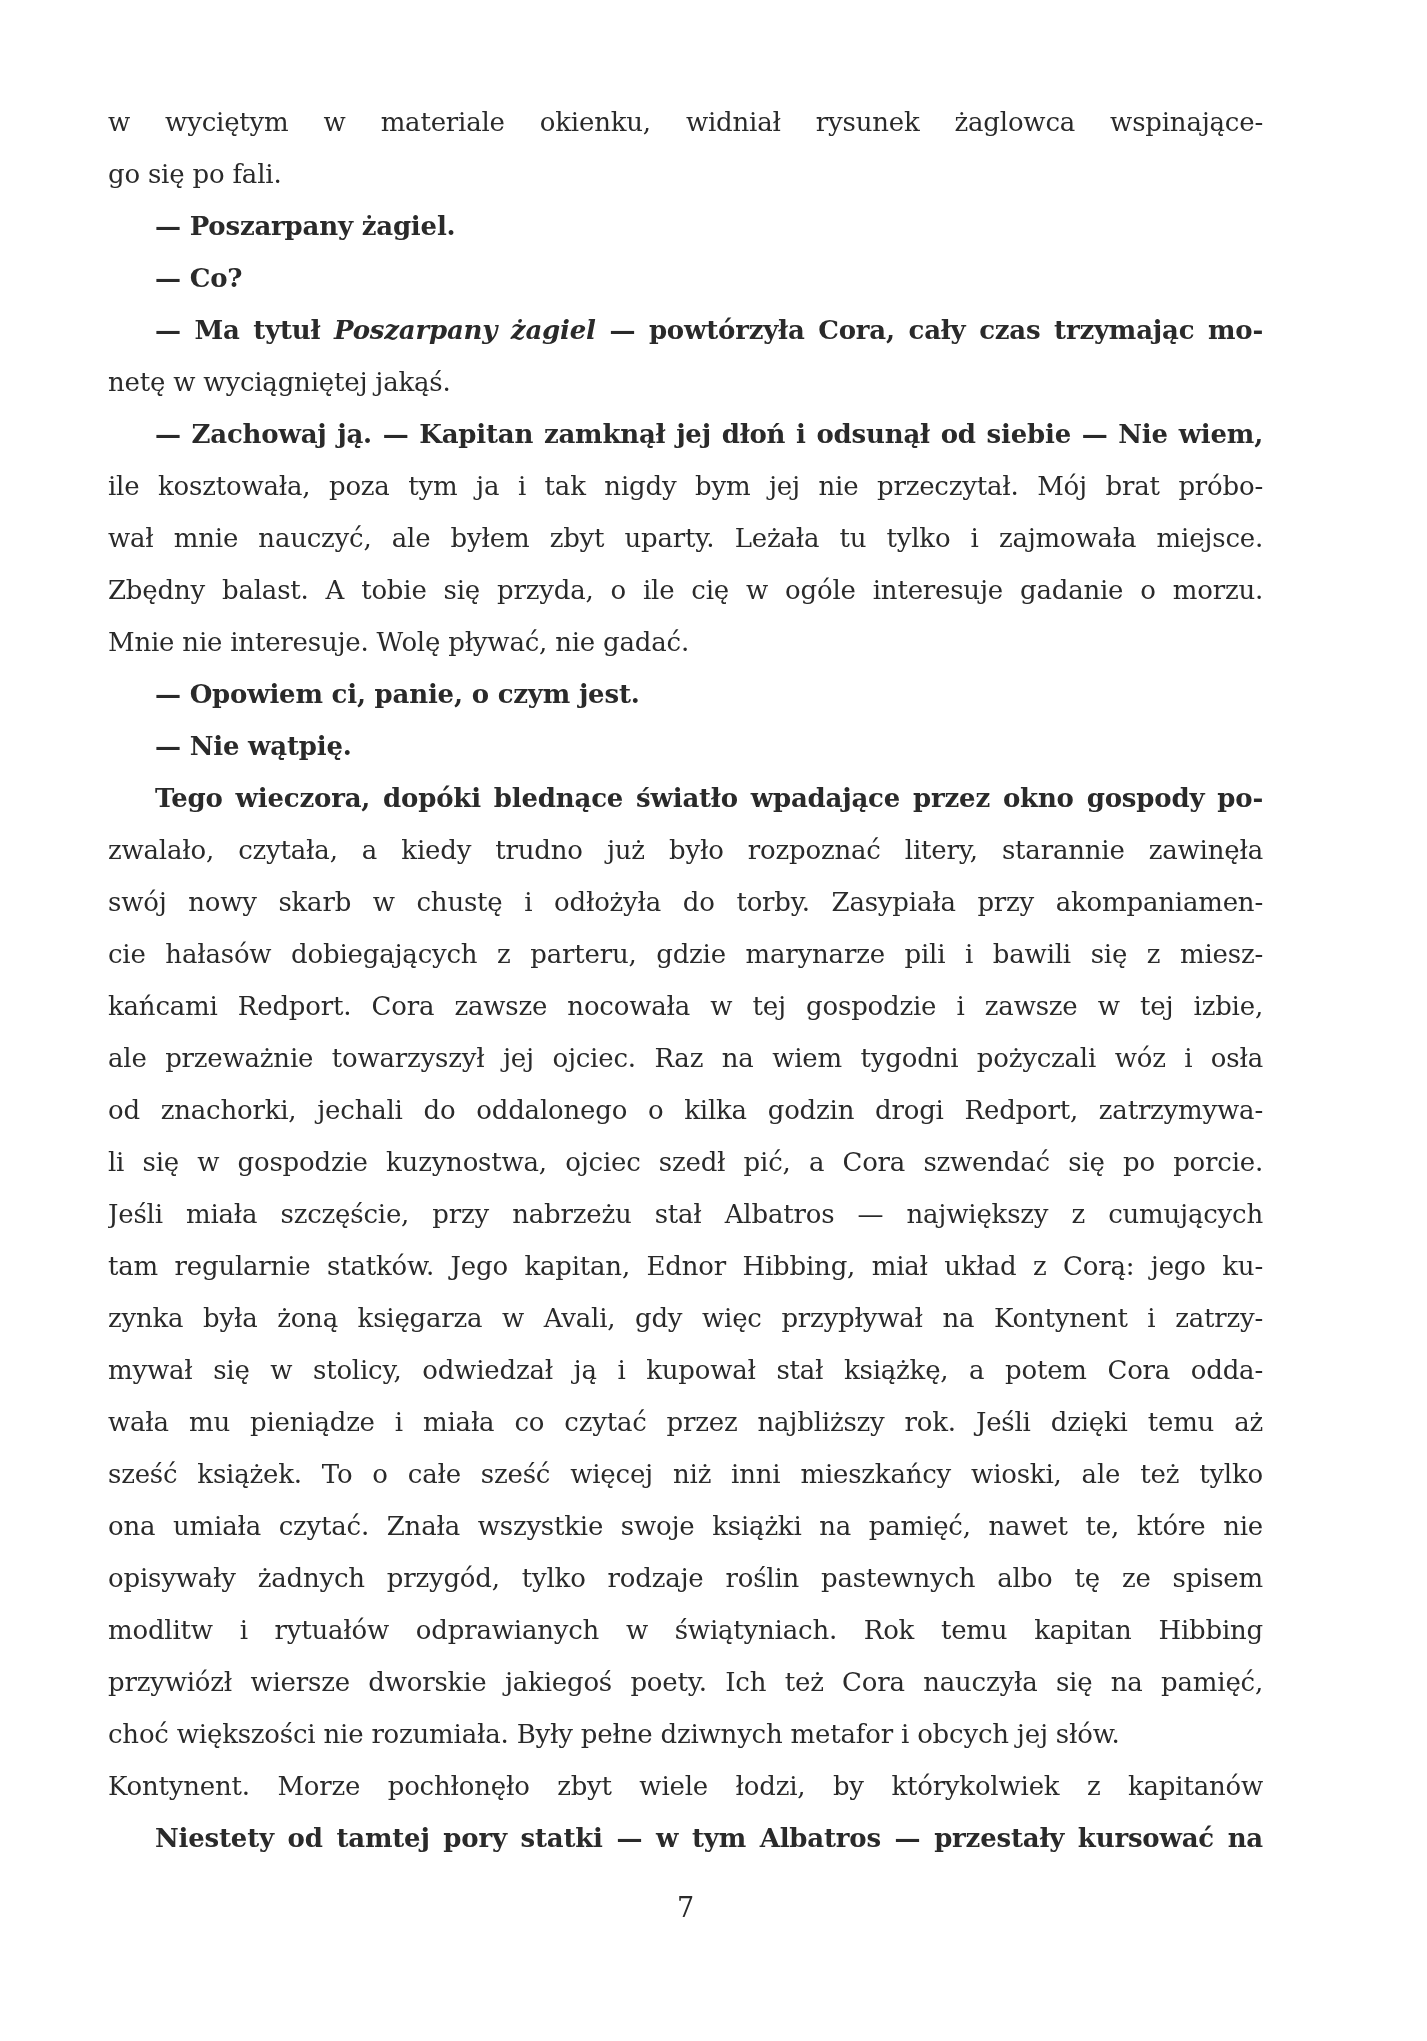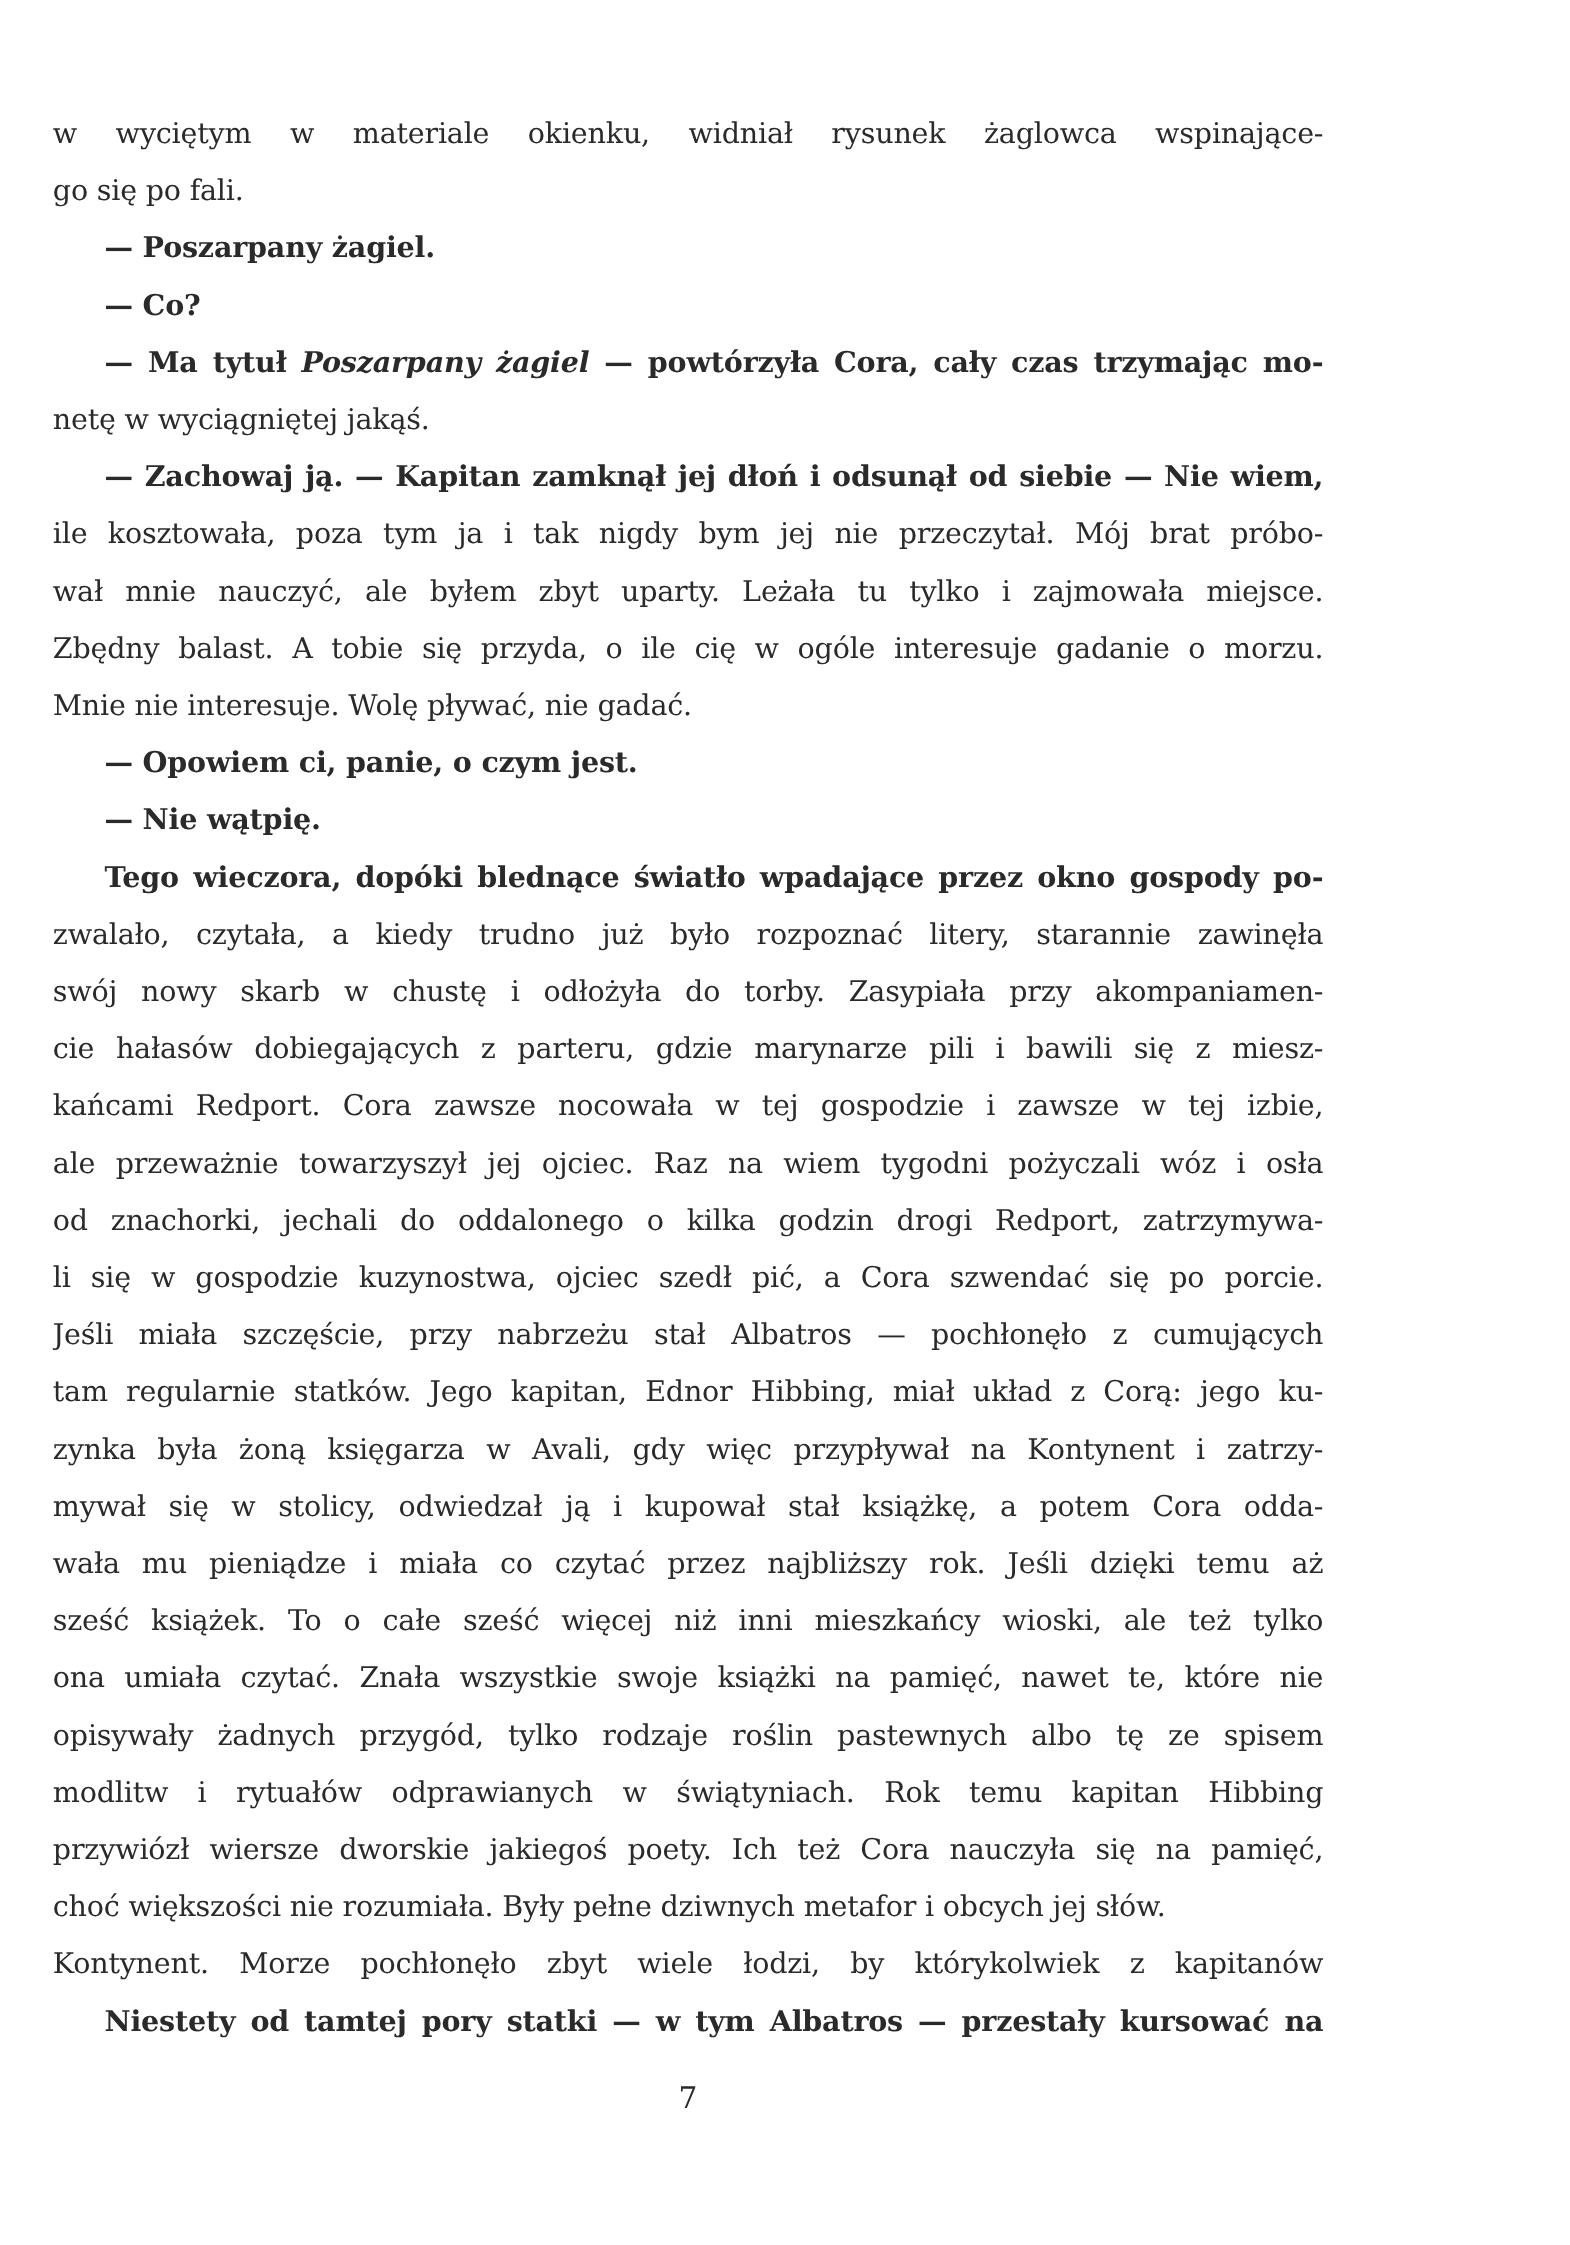--- a/index.html
+++ b/index.html
@@ -13,21 +13,21 @@
     overflow: hidden;
     font-family: "DejaVu Serif", serif;
     color: #2a2a2a;
   }
   .page {
     width: 1427px;
     height: 2041px;
     background: #ffffff;
     box-sizing: border-box;
     padding-top: 96px;
-    padding-left: 48px;
+    padding-left: 108px;
     padding-right: 164px;
   }
   .text-block {
     width: 1155px;
   }
   .line {
     font-size: 26px;
     line-height: 52px;
     letter-spacing: -0.2px;
     white-space: normal;
@@ -73,21 +73,21 @@
       <div class="line ind"><span>— Opowiem ci, panie, o czym jest.</span></div>
       <div class="line ind"><span>— Nie wątpię.</span></div>
       <div class="line j ind"><span>Tego wieczora, dopóki blednące światło wpadające przez okno gospody po-</span></div>
       <div class="line j"><span>zwalało, czytała, a kiedy trudno już było rozpoznać litery, starannie zawinęła</span></div>
       <div class="line j"><span>swój nowy skarb w chustę i odłożyła do torby. Zasypiała przy akompaniamen-</span></div>
       <div class="line j"><span>cie hałasów dobiegających z parteru, gdzie marynarze pili i bawili się z miesz-</span></div>
       <div class="line j"><span>kańcami Redport. Cora zawsze nocowała w tej gospodzie i zawsze w tej izbie,</span></div>
       <div class="line j"><span>ale przeważnie towarzyszył jej ojciec. Raz na wiem tygodni pożyczali wóz i osła</span></div>
       <div class="line j"><span>od znachorki, jechali do oddalonego o kilka godzin drogi Redport, zatrzymywa-</span></div>
       <div class="line j"><span>li się w gospodzie kuzynostwa, ojciec szedł pić, a Cora szwendać się po porcie.</span></div>
-      <div class="line j"><span>Jeśli miała szczęście, przy nabrzeżu stał Albatros — pochłonęło z cumujących</span></div>
+      <div class="line j"><span>Jeśli miała szczęście, przy nabrzeżu stał Albatros — największy z cumujących</span></div>
       <div class="line j"><span>tam regularnie statków. Jego kapitan, Ednor Hibbing, miał układ z Corą: jego ku-</span></div>
       <div class="line j"><span>zynka była żoną księgarza w Avali, gdy więc przypływał na Kontynent i zatrzy-</span></div>
       <div class="line j"><span>mywał się w stolicy, odwiedzał ją i kupował stał książkę, a potem Cora odda-</span></div>
       <div class="line j"><span>wała mu pieniądze i miała co czytać przez najbliższy rok. Jeśli dzięki temu aż</span></div>
       <div class="line j"><span>sześć książek. To o całe sześć więcej niż inni mieszkańcy wioski, ale też tylko</span></div>
       <div class="line j"><span>ona umiała czytać. Znała wszystkie swoje książki na pamięć, nawet te, które nie</span></div>
       <div class="line j"><span>opisywały żadnych przygód, tylko rodzaje roślin pastewnych albo tę ze spisem</span></div>
       <div class="line j"><span>modlitw i rytuałów odprawianych w świątyniach. Rok temu kapitan Hibbing</span></div>
       <div class="line j"><span>przywiózł wiersze dworskie jakiegoś poety. Ich też Cora nauczyła się na pamięć,</span></div>
       <div class="line"><span>choć większości nie rozumiała. Były pełne dziwnych metafor i obcych jej słów.</span></div>

